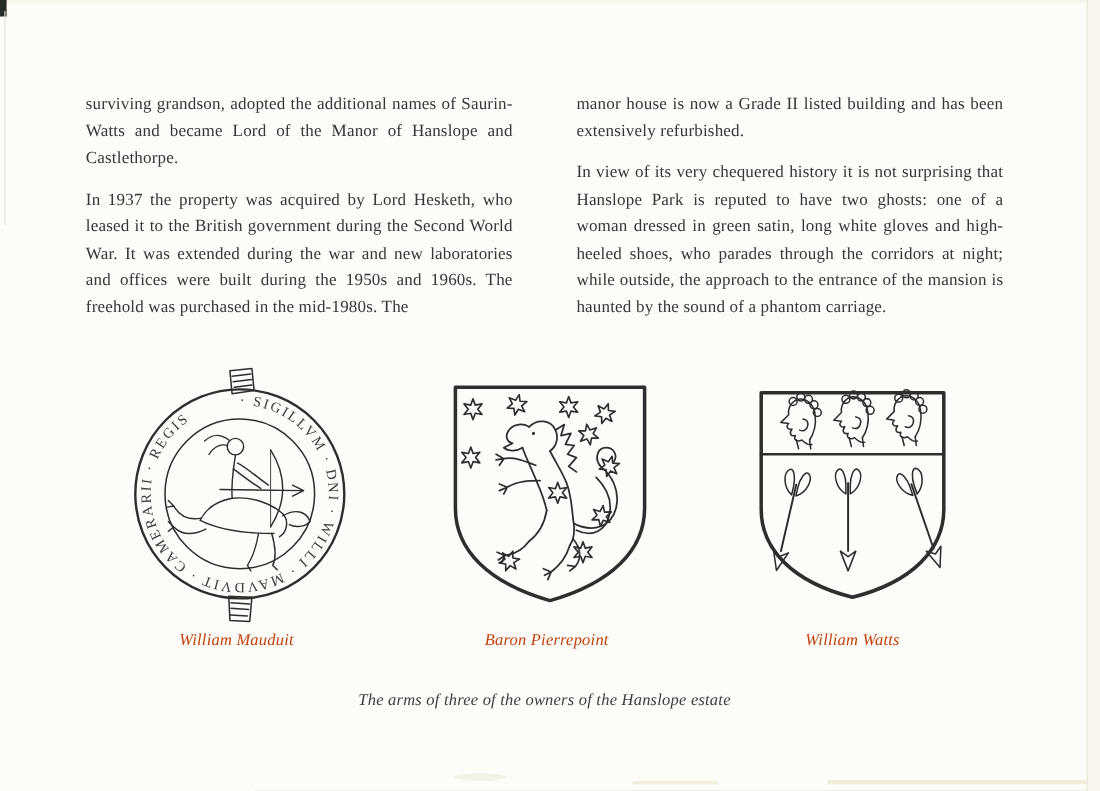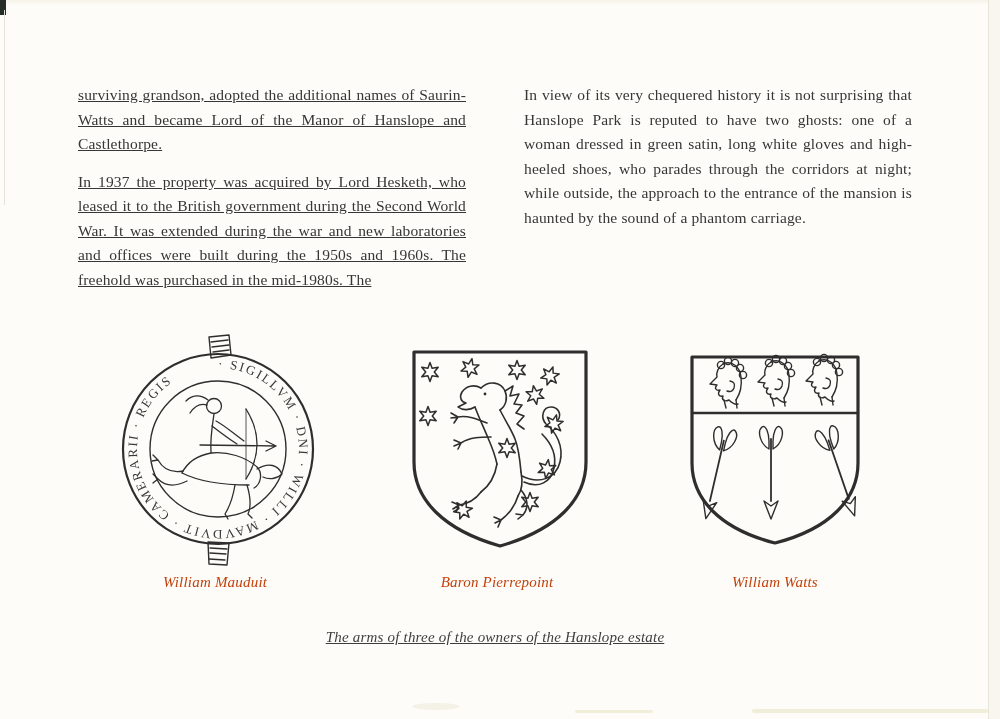--- a/index.html
+++ b/index.html
@@ -17,35 +17,35 @@
   .bottom-line-a{position:absolute;left:575px;top:710px;width:78px;height:3px;background:#f1eeda;border-radius:2px;}
   .bottom-line-b{position:absolute;left:752px;top:709px;width:236px;height:4px;background:#f0edd8;border-radius:2px;}
   .smudge{position:absolute;left:412px;top:703px;width:48px;height:7px;background:#f4f2e7;border-radius:50%;}
 
   
   .col{
     position:absolute;top:83px;width:388px;
     font-size:15.5px;line-height:1.585;color:#363636;
     text-align:justify;letter-spacing:0.15px;
   }
-  .col-left{left:78px;text-decoration:underline;}
+  .col-left{left:78px;}
   .col-right{left:524px;}
   .col p{margin:0 0 13px 0;}
 
   
   .fig-cap{
     position:absolute;width:220px;text-align:center;
     font-style:italic;font-size:15px;color:#c2410c;letter-spacing:0.2px;
   }
   .cap-1{left:105px;top:574px;}
   .cap-2{left:387px;top:574px;}
   .cap-3{left:665px;top:574px;}
   .main-cap{
     position:absolute;left:245px;top:629px;width:500px;text-align:center;
-    font-style:italic;font-size:15px;color:#3d3d3d;letter-spacing:0.2px;text-decoration:underline;
+    font-style:italic;font-size:15px;color:#3d3d3d;letter-spacing:0.2px;
   }
 
   .fig{position:absolute;}
   .fig-seal{left:111px;top:333px;}
   .fig-lion{left:404px;top:344px;}
   .fig-watts{left:684px;top:351px;}
 
   svg .ink{stroke:#2e2e2e;fill:none;stroke-linecap:round;stroke-linejoin:round;}
   svg text{font-family:"Liberation Serif", serif;}
 </style>
@@ -62,20 +62,21 @@
   <div class="bottom-line-a"></div>
   <div class="bottom-line-b"></div>
   <div class="smudge"></div>
 
   <div class="col col-left">
     <p>surviving grandson, adopted the additional names of Saurin-Watts and became Lord of the Manor of Hanslope and Castlethorpe.</p>
     <p>In 1937 the property was acquired by Lord Hesketh, who leased it to the British government during the Second World War. It was extended during the war and new laboratories and offices were built during the 1950s and 1960s. The freehold was purchased in the mid-1980s. The</p>
   </div>
 
   <div class="col col-right">
+    <p>manor house is now a Grade II listed building and has been extensively refurbished.</p>
     <p>In view of its very chequered history it is not surprising that Hanslope Park is reputed to have two ghosts: one of a woman dressed in green satin, long white gloves and high-heeled shoes, who parades through the corridors at night; while outside, the approach to the entrance of the mansion is haunted by the sound of a phantom carriage.</p>
   </div>
 
   <div class="fig fig-seal">
     <svg width="216" height="234" viewBox="0 0 216 234">
 
       <g class="ink" stroke-width="1.4">
         <path d="M98,4 l20,-2 2,20 -20,3 z"></path>
         <path d="M100,9 l17,-2 M101,14 l17,-2 M102,19 l16,-2"></path>
       </g>

